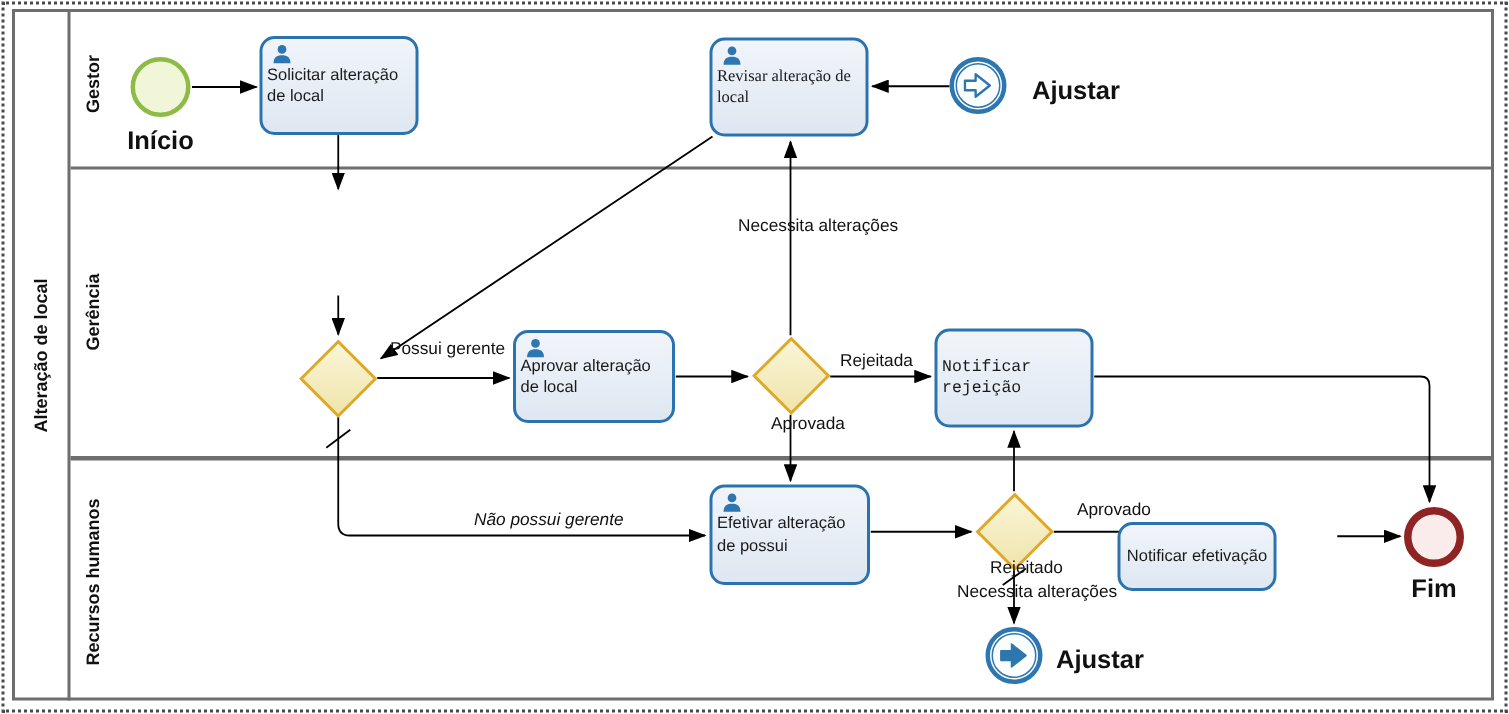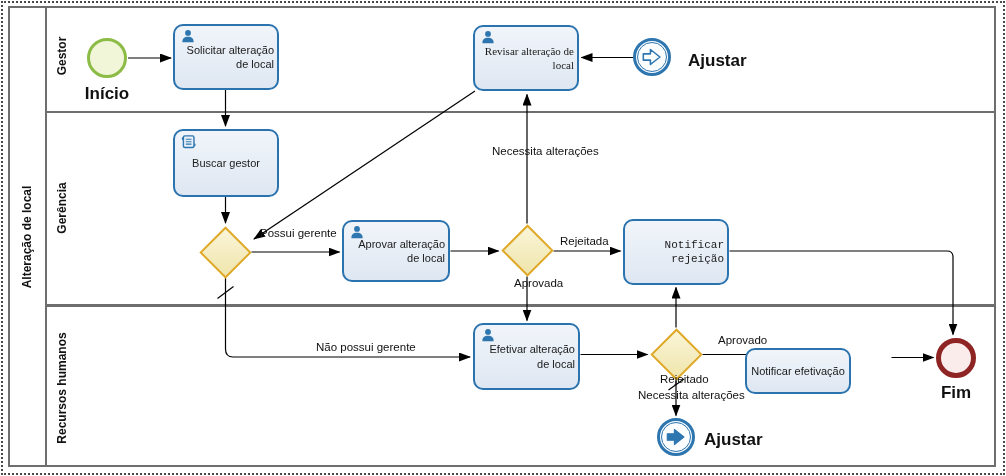--- a/index.html
+++ b/index.html
@@ -14,21 +14,21 @@
   .lane-divider{position:absolute;background:#6e6e6e;}
   .rot-label{position:absolute;transform:translate(-50%,-50%) rotate(-90deg);
              transform-origin:center;font-weight:bold;font-size:12px;white-space:nowrap;color:#111;}
   
   #edges{position:absolute;left:0;top:0;pointer-events:none;}
   .edge{stroke:#000;stroke-width:1.2;fill:none;}
   .slash{stroke:#000;stroke-width:1.2;}
   
   .task{position:absolute;box-sizing:border-box;border:2px solid #2b73ae;border-radius:10px;
         background:linear-gradient(180deg,#f1f5fa 0%,#dee7f2 100%);
-        display:flex;align-items:center;justify-content:center;text-align:right;
+        display:flex;align-items:center;justify-content:center;text-align:left;
         font-size:11px;line-height:1.3;padding:4px 3px;cursor:default;}
   .node-icon{position:absolute;top:3px;left:5px;width:16px;height:15px;}
   .gateway{position:absolute;box-sizing:border-box;width:37px;height:37px;
            transform:rotate(45deg);border:2px solid #dfa927;
            background:linear-gradient(135deg,#faf5d7 0%,#efe5ac 100%);}
   .event{position:absolute;box-sizing:border-box;border-radius:50%;}
   .event-start{width:40px;height:40px;border:3px solid #8cbc46;background:#f1f6d9;}
   .event-end{width:40px;height:40px;border:5px solid #8e2424;background:#fbecec;}
   .event-link{width:38px;height:38px;border:3px solid #2e76b0;background:#fbfdff;
               display:flex;align-items:center;justify-content:center;}
@@ -106,30 +106,20 @@
 
   <div class="event event-link" style="left:633px;top:38px;">
     <span style="position:relative;display:flex;">
       <svg viewBox="0 0 38 38" width="30" height="30">
           <path d="M8 15 H17 V9.5 L29 19 L17 28.5 V23 H8 Z" fill="#fff" stroke="#2e76b0" stroke-width="2" stroke-linejoin="round"></path>
         </svg>
     </span>
   </div>
   <div class="node-label" style="left:688px;top:51px;">Ajustar</div>
 
-  <div class="task" style="left:173px;top:129px;width:106px;height:68px;">
-    <span class="node-icon">
-      <svg viewBox="0 0 18 17" width="17" height="16">
-        <rect x="3.6" y="2" width="11.2" height="12.4" rx="1.6" fill="#eaf0f8" stroke="#2e76b0" stroke-width="1.5"></rect>
-        <path d="M3.6 3.6 q-2 0.6 -0.6 2.6 M14.8 12.8 q2 -0.6 0.6 -2.6" fill="none" stroke="#2e76b0" stroke-width="1.2"></path>
-        <path d="M6.2 5.6 h6 M6.2 8.2 h6 M6.2 10.8 h6" stroke="#2e76b0" stroke-width="1.2"></path>
-      </svg>
-    </span>
-    <span>Buscar gestor</span>
-  </div>
 
   <div class="gateway" style="left:207px;top:233.5px;"></div>
 
   <div class="task" style="left:342px;top:220px;width:108px;height:62px;">
     <span class="node-icon">
       <svg viewBox="0 0 16 16" width="16" height="15">
           <circle cx="8" cy="4.2" r="3.1" fill="#2e76b0"></circle>
           <path d="M2 14 C2 9.8 4.2 8.3 8 8.3 C11.8 8.3 14 9.8 14 14 Z" fill="#2e76b0"></path>
         </svg>
     </span>
@@ -142,21 +132,21 @@
     <span>Notificar rejeição</span>
   </div>
 
   <div class="task" style="left:473px;top:323px;width:107px;height:67px;">
     <span class="node-icon">
       <svg viewBox="0 0 16 16" width="16" height="15">
           <circle cx="8" cy="4.2" r="3.1" fill="#2e76b0"></circle>
           <path d="M2 14 C2 9.8 4.2 8.3 8 8.3 C11.8 8.3 14 9.8 14 14 Z" fill="#2e76b0"></path>
         </svg>
     </span>
-    <span>Efetivar alteração de local</span>
+    <span>Efetivar alteração de possui</span>
   </div>
 
   <div class="gateway" style="left:657.5px;top:335.5px;"></div>
 
   <div class="task" style="left:745px;top:324px;width:106px;height:46px;margin-top:24px;">
     <span>Notificar efetivação</span>
   </div>
 
   <div class="event event-link" style="left:657px;top:418px;">
     <span style="position:relative;display:flex;">
@@ -164,21 +154,21 @@
           <path d="M8 15 H17 V9.5 L29 19 L17 28.5 V23 H8 Z" fill="#2e76b0" stroke="#2e76b0" stroke-width="1.5" stroke-linejoin="round"></path>
         </svg>
     </span>
   </div>
   <div class="node-label" style="left:704px;top:430px;">Ajustar</div>
 
   <div class="event event-end" style="left:936px;top:338px;"></div>
   <div class="node-label center" style="left:936px;top:383px;width:40px;">Fim</div>
 
   <div class="edge-label" style="left:260px;top:227px;">Possui gerente</div>
-  <div class="edge-label" style="left:316px;top:341px;">Não possui gerente</div>
+  <div class="edge-label" style="left:316px;top:341px;font-style:italic;">Não possui gerente</div>
   <div class="edge-label" style="left:492px;top:145px;">Necessita alterações</div>
   <div class="edge-label" style="left:560px;top:235px;">Rejeitada</div>
   <div class="edge-label" style="left:514px;top:277px;">Aprovada</div>
   <div class="edge-label" style="left:660px;top:329px;margin-top:44px;">Rejeitado</div>
   <div class="edge-label" style="left:718px;top:334px;">Aprovado</div>
   <div class="edge-label" style="left:638px;top:389px;">Necessita alterações</div>
 
 </div>
 
 </body></html>

